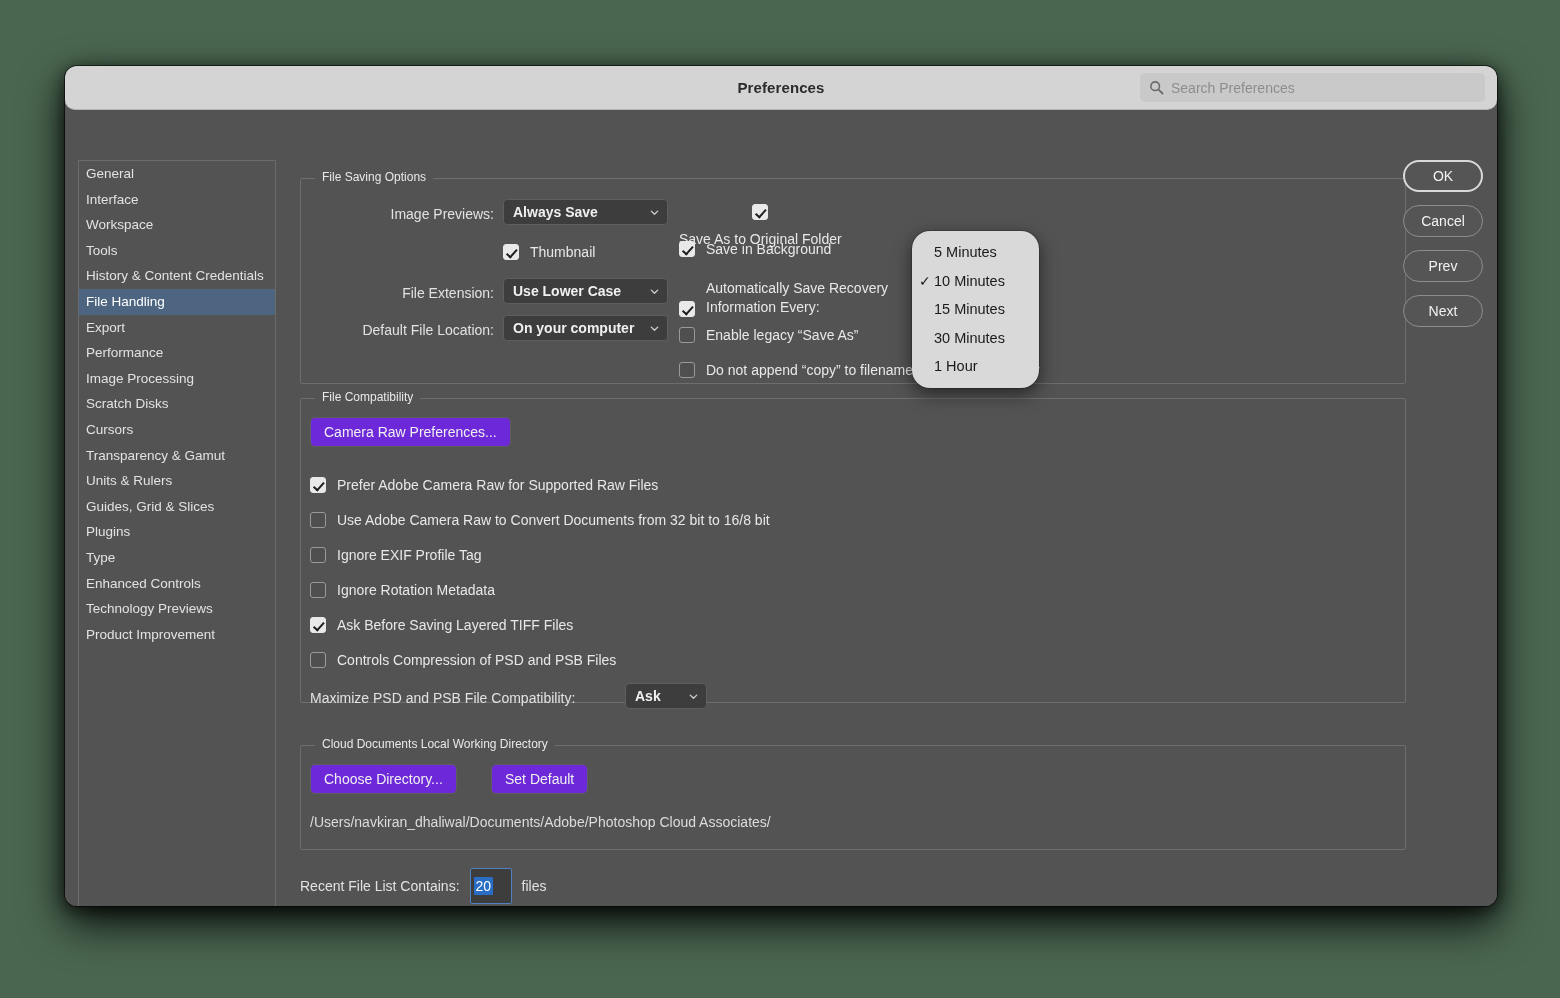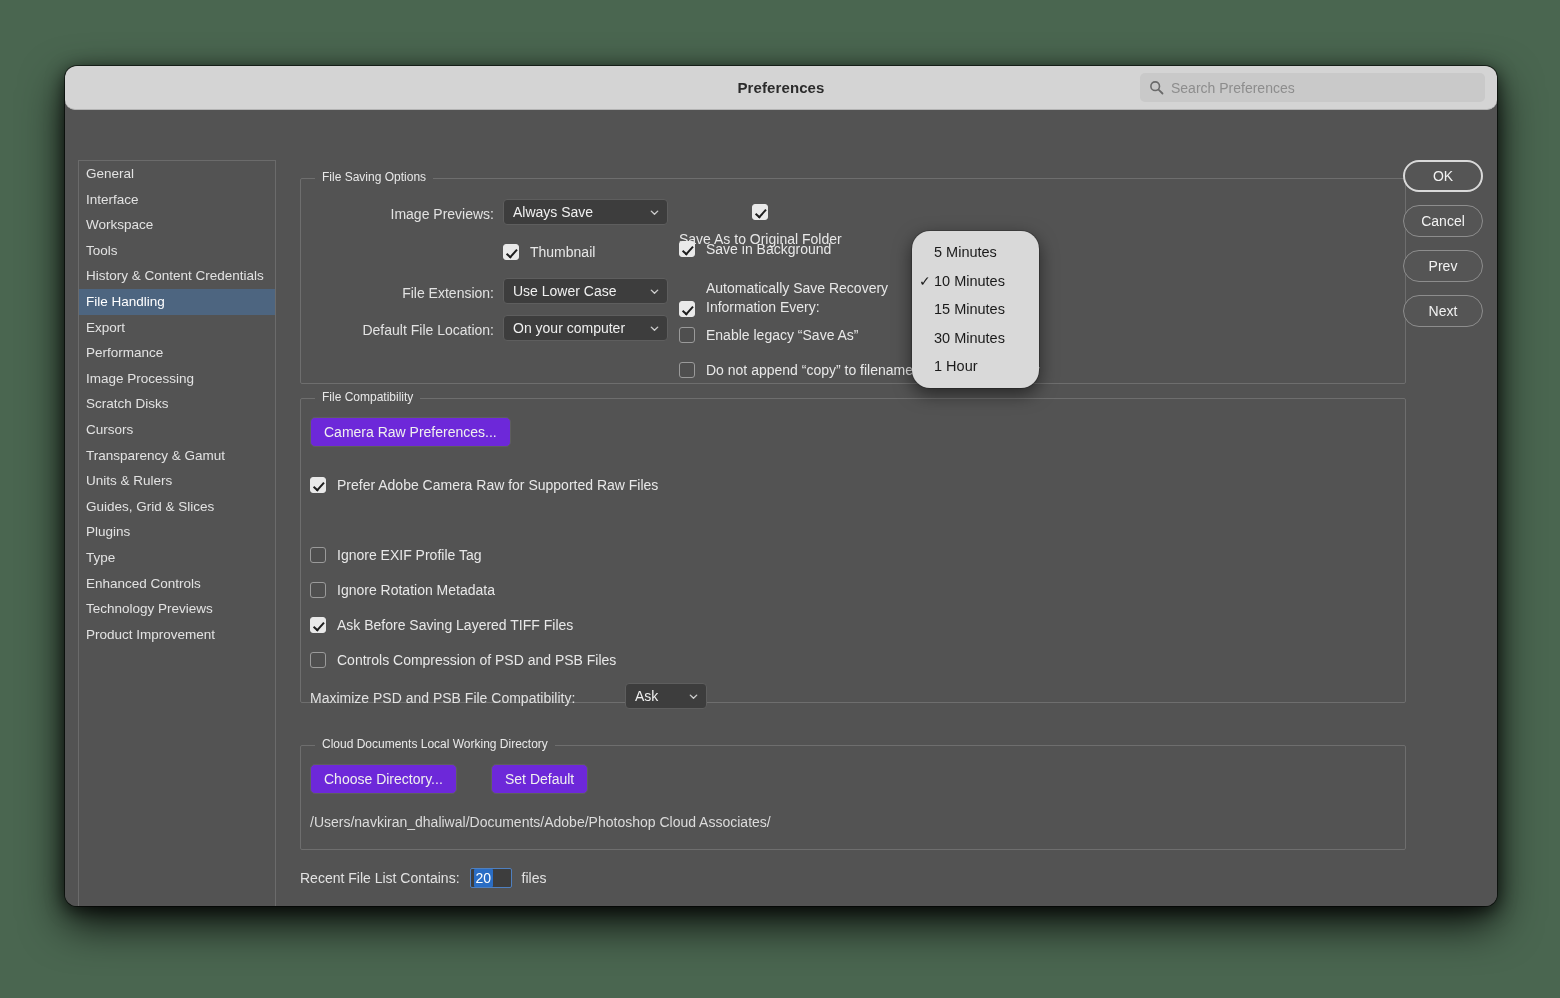--- a/index.html
+++ b/index.html
@@ -157,21 +157,21 @@
     height: 26px;
     display: inline-flex;
     align-items: center;
     padding: 0 7px 0 9px;
     font-size: 14px;
     color: #f0f0f0;
     white-space: nowrap;
     cursor: default;
     gap: 8px;
   }
-  .sel .sel-val { flex: 1; }
+  .sel .sel-val { flex: 1; font-weight: bold; }
   .sel .chev {
     width: 11px; height: 11px;
     flex: 0 0 auto;
     opacity: 0.85;
   }
 
   
   .cbx {
     width: 16px; height: 16px;
     border-radius: 3px;
@@ -237,21 +237,21 @@
   #recent-row {
     position: absolute;
     left: 7px;
     top: 758px;
     display: flex;
     align-items: center;
     gap: 10px;
   }
   #recent-input {
     width: 42px;
-    height: 20px;
+    height: 36px;
     border: 1px solid #4f80c0;
     border-radius: 2px;
     background: #3d3d3d;
     display: flex;
     align-items: center;
     padding: 0 3px;
   }
   #recent-val {
     background: #2a6dc4;
     color: #ffffff;
@@ -425,20 +425,24 @@
       <div class="group" id="grp-compat">
         <span class="legend">File Compatibility</span>
 
         <div class="pbtn" style="position:absolute; left:9px; top:18px;">Camera Raw Preferences...</div>
 
         <div class="cbrow" style="position:absolute; left:9px; top:78px;">
           <span class="cbx on"></span>
           <span class="cbtext">Prefer Adobe Camera Raw for Supported Raw Files</span>
         </div>
 
+        <div class="cbrow" style="position:absolute; left:9px; top:113px;">
+          <span class="cbx off"></span>
+          <span class="cbtext">Use Adobe Camera Raw to Convert Documents from 32 bit to 16/8 bit</span>
+        </div>
 
         <div class="cbrow" style="position:absolute; left:9px; top:148px;">
           <span class="cbx off"></span>
           <span class="cbtext">Ignore EXIF Profile Tag</span>
         </div>
 
         <div class="cbrow" style="position:absolute; left:9px; top:183px;">
           <span class="cbx off"></span>
           <span class="cbtext">Ignore Rotation Metadata</span>
         </div>

